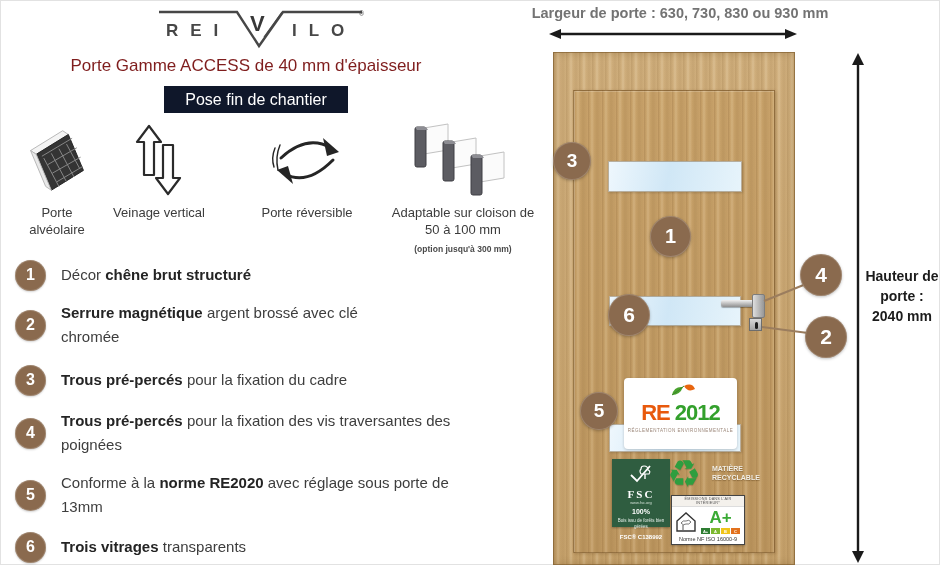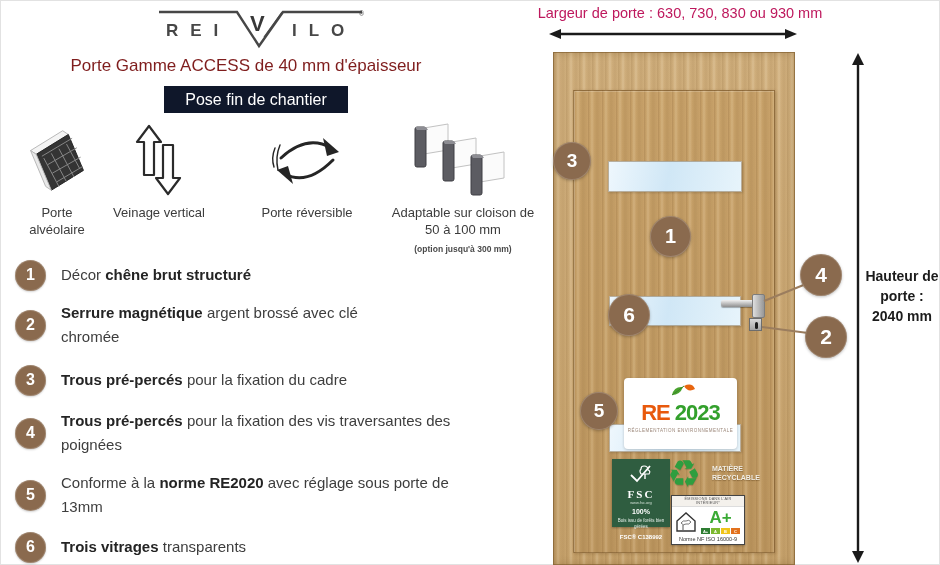--- a/index.html
+++ b/index.html
@@ -32,21 +32,21 @@
   .row-4{top:404px;height:58px;}
   .row-5{top:466px;height:58px;}
   .row-6{top:528px;height:38px;}
   .num-badge{flex:0 0 31px;width:31px;height:31px;border-radius:50%;
     background:#8a6a4e;box-shadow:inset 0 0 0 1px rgba(255,255,255,.18),0 1px 2px rgba(0,0,0,.18);
     color:#fff;font-weight:bold;font-size:16px;display:flex;align-items:center;justify-content:center;}
   .feature-text{font-size:15px;line-height:24px;color:#3d3d3d;white-space:pre-wrap;}
   .feature-text b{color:#242424;}
   
   .width-label{position:absolute;left:518px;top:5px;width:324px;text-align:center;
-    font-size:14.5px;font-weight:normal;color:#be185d;}
+    font-size:14.5px;font-weight:bold;color:#737373;}
   .h-arrow{position:absolute;left:548px;top:27px;}
   .v-arrow{position:absolute;left:850px;top:52px;}
   .height-label{position:absolute;left:864px;top:266px;width:76px;text-align:center;
     font-size:14px;font-weight:bold;color:#1c1c1c;line-height:20px;white-space:pre-line;}
   
   .door{position:absolute;left:553px;top:52px;width:242px;height:513px;
     background:
       repeating-linear-gradient(90deg,
         rgba(122,86,40,.18) 0px,rgba(122,86,40,0) 3px,
         rgba(255,242,214,.22) 5px,rgba(255,242,214,0) 7px,
@@ -250,21 +250,21 @@
     <div class="key-plate"></div>
 
     <div class="re2020">
       <svg width="34" height="16" viewBox="0 0 34 16">
         <path d="M8,14 Q10,5 19,6 Q16,14 8,14 Z" fill="#4aa32f"></path>
         <path d="M20,5 Q28,1 31,8 Q24,12 20,5 Z" fill="#e8650f"></path>
         <path d="M8,14 Q14,10 20,5" stroke="#3c8527" stroke-width="1" fill="none"></path>
       </svg>
       <div class="re2020-text">
         <span class="re">RE</span>
-        <span class="year">2023</span>
+        <span class="year">2012</span>
       </div>
       <div class="re2020-caption">RÉGLEMENTATION ENVIRONNEMENTALE</div>
     </div>
 
     <div class="fsc">
       <svg width="24" height="22" viewBox="0 0 24 22">
         <path d="M2,12 L8,18 L21,3" stroke="#fff" stroke-width="1.8" fill="none"></path>
         <path d="M15,3 Q19,3 19,7 Q22,8 20,11 H12 Q10,8 12,6 Q12,3 15,3 Z" fill="none" stroke="#fff" stroke-width="1.2"></path>
         <line x1="16" y1="11" x2="16" y2="16" stroke="#fff" stroke-width="1.4"></line>
       </svg>

